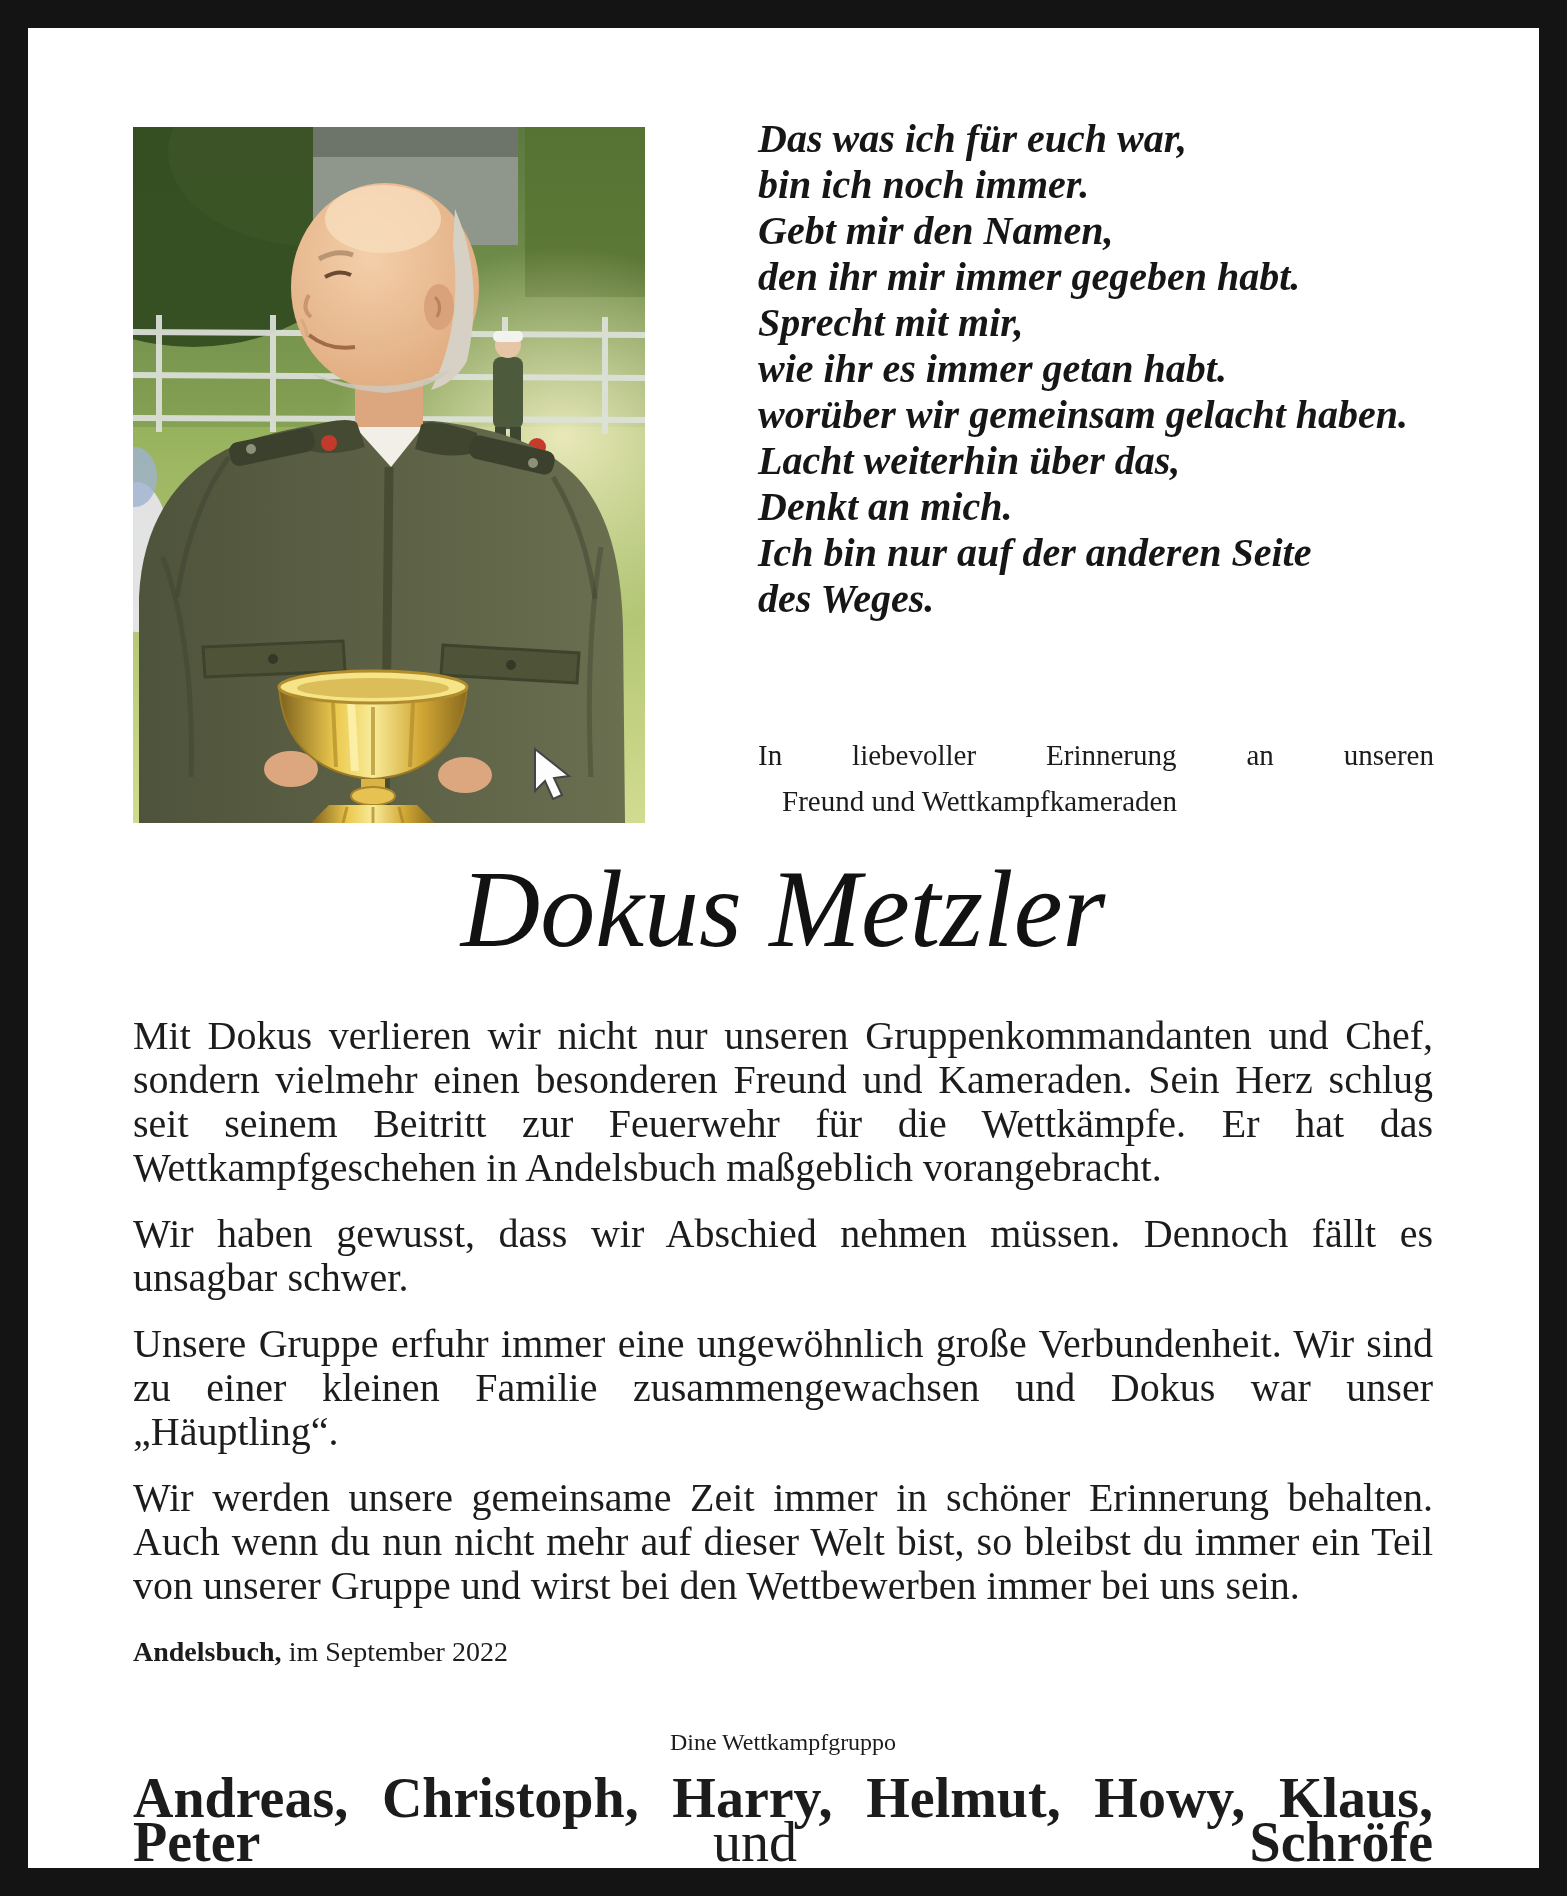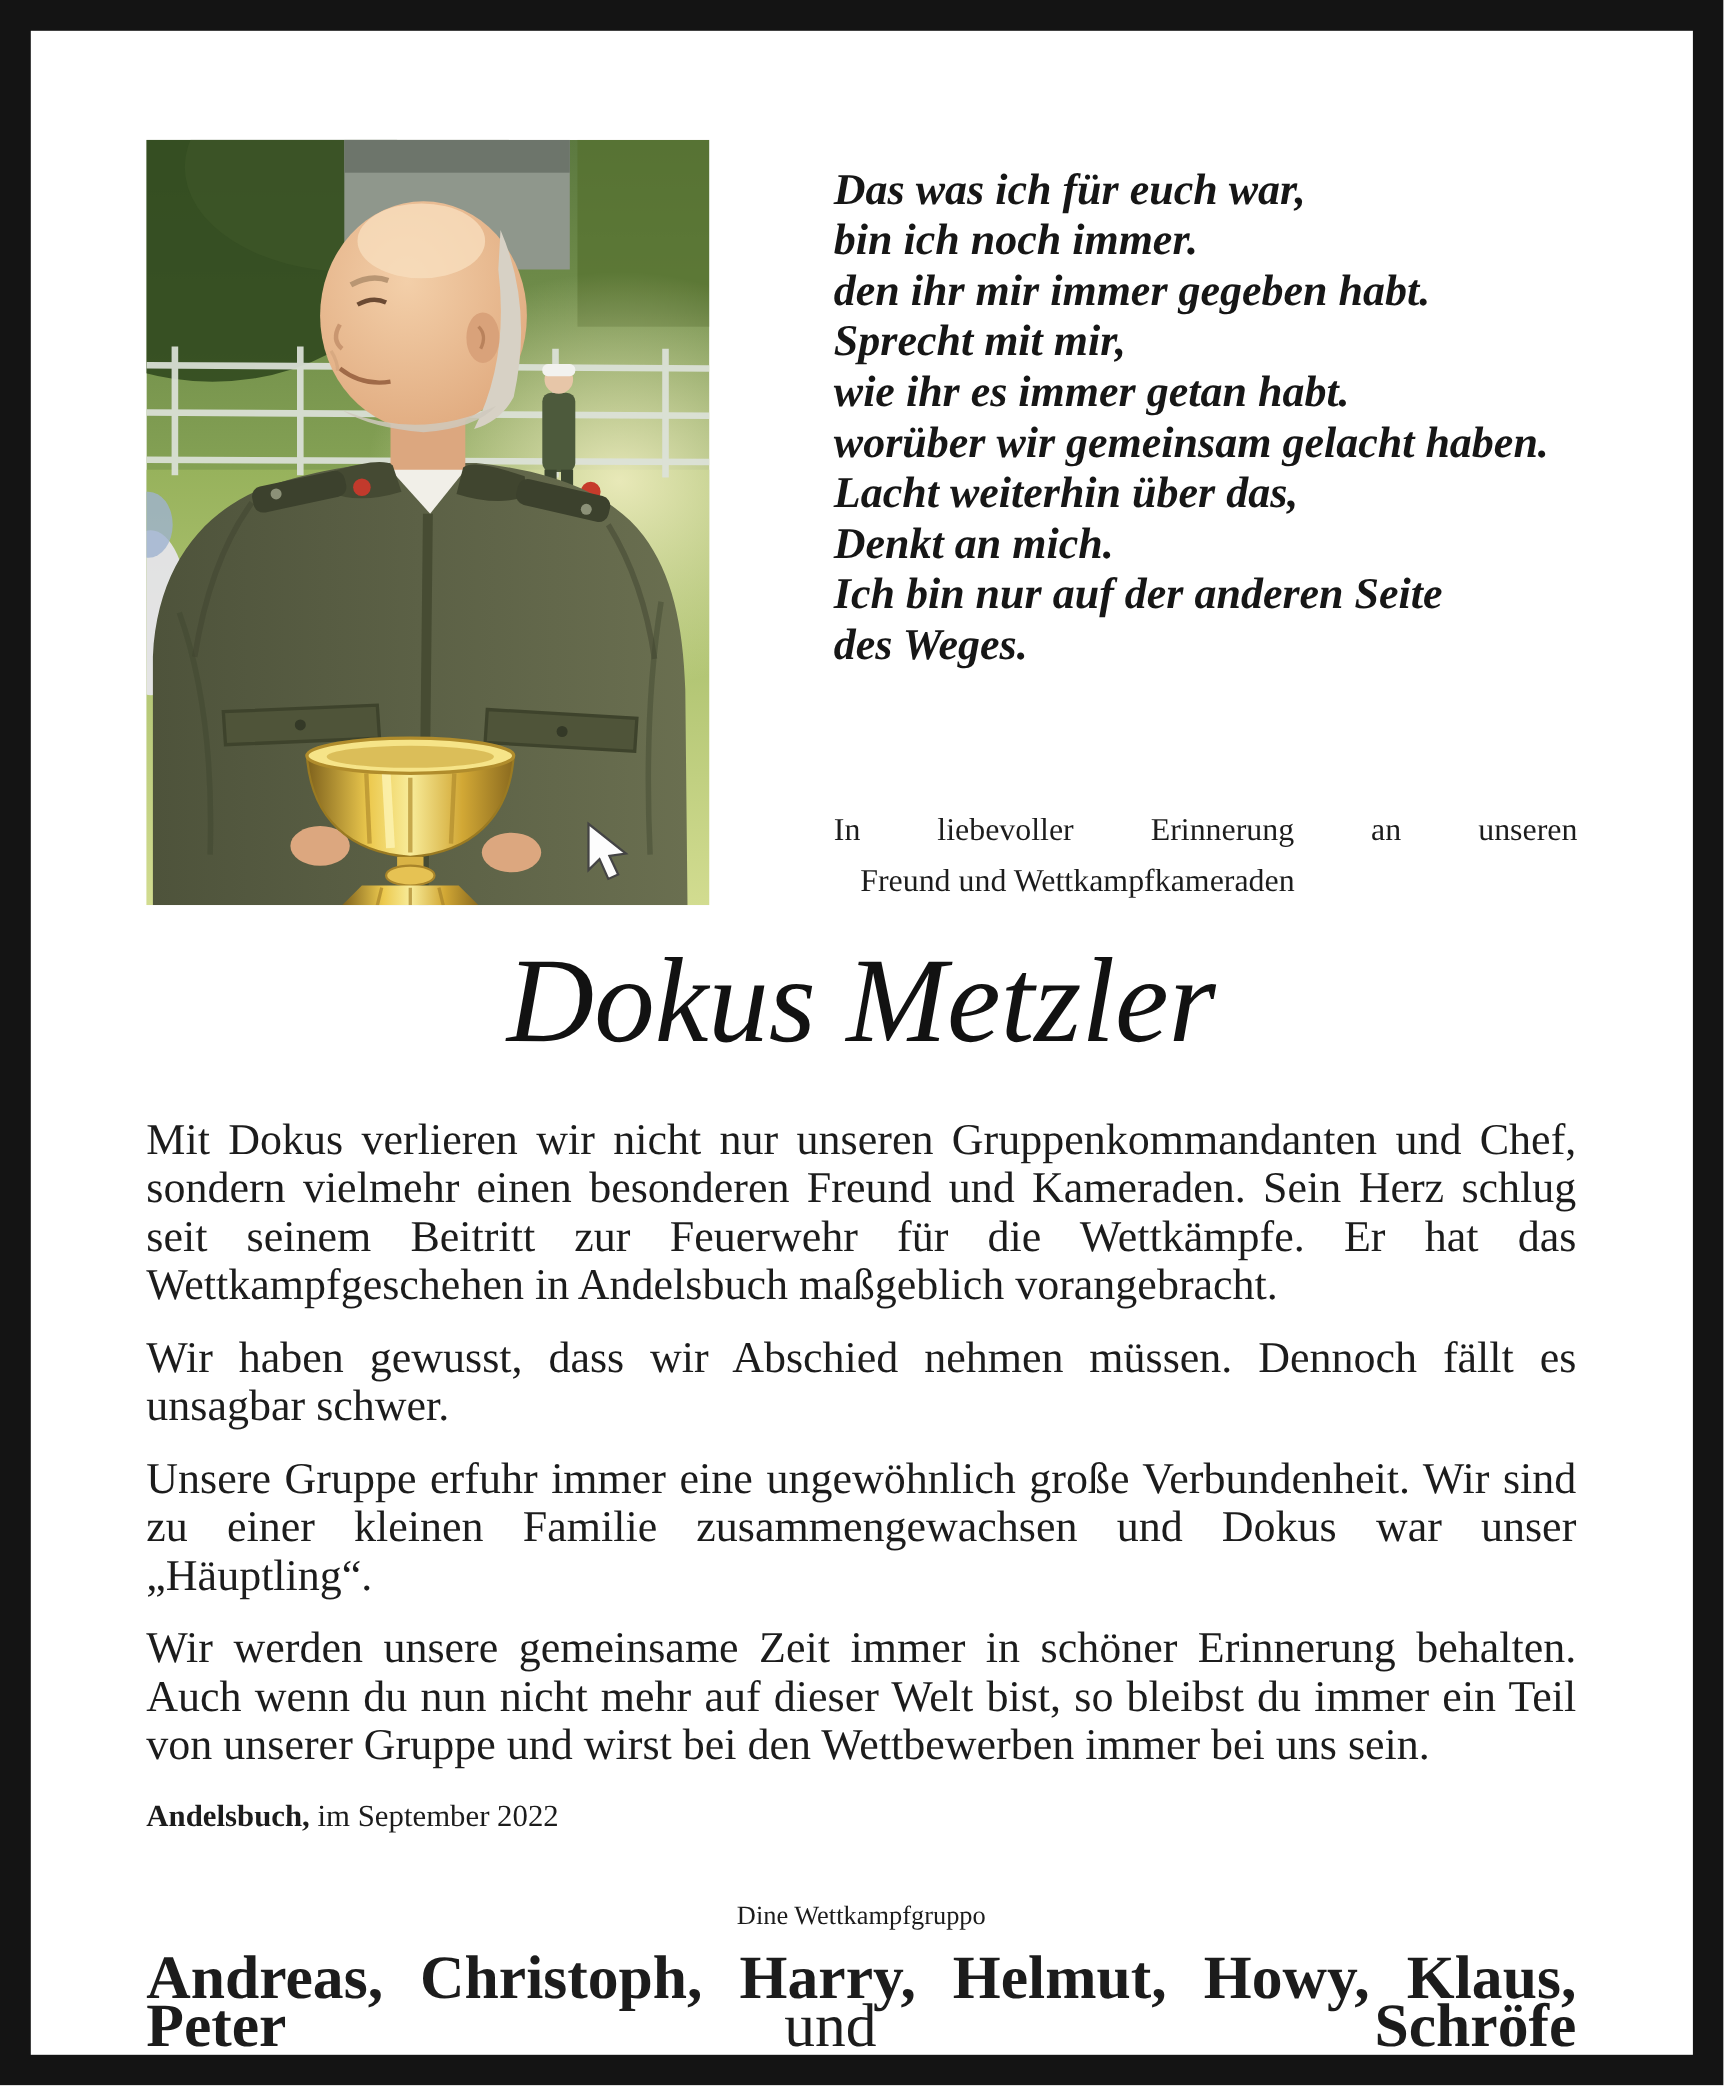--- a/index.html
+++ b/index.html
@@ -28,21 +28,20 @@
   .photo svg { display: block; width: 100%; height: 100%; }
   .poem {
     position: absolute;
     left: 758px; top: 116px;
     width: 680px;
     font-style: italic;
     font-weight: 600;
     font-size: 40px;
     line-height: 46px;
     color: #161616;
-    margin-top: 33px;
   }
   .intro {
     position: absolute;
     left: 758px; top: 732px;
     width: 676px;
     font-size: 29px;
     line-height: 46px;
   }
   .intro .l1 { text-align: justify; text-align-last: justify; }
   .intro .l2 { text-align: left; margin-left: 24px; }
@@ -215,20 +214,21 @@
         <path d="M 214 680 L 210 696 M 240 680 L 240 696 M 266 680 L 270 696" stroke="#a8842a" stroke-width="3" opacity="0.7"></path>
       </g>
 
       <polygon points="402,622 402,664 412,654 420,672 429,668 421,651 436,649" fill="#fdfdfd" stroke="#444" stroke-width="2"></polygon>
     </svg>
   </div>
 
   <div class="poem">
     <div>Das was ich für euch war,</div>
     <div>bin ich noch immer.</div>
+    <div>Gebt mir den Namen,</div>
     <div>den ihr mir immer gegeben habt.</div>
     <div>Sprecht mit mir,</div>
     <div>wie ihr es immer getan habt.</div>
     <div>worüber wir gemeinsam gelacht haben.</div>
     <div>Lacht weiterhin über das,</div>
     <div>Denkt an mich.</div>
     <div>Ich bin nur auf der anderen Seite</div>
     <div>des Weges.</div>
   </div>
 

